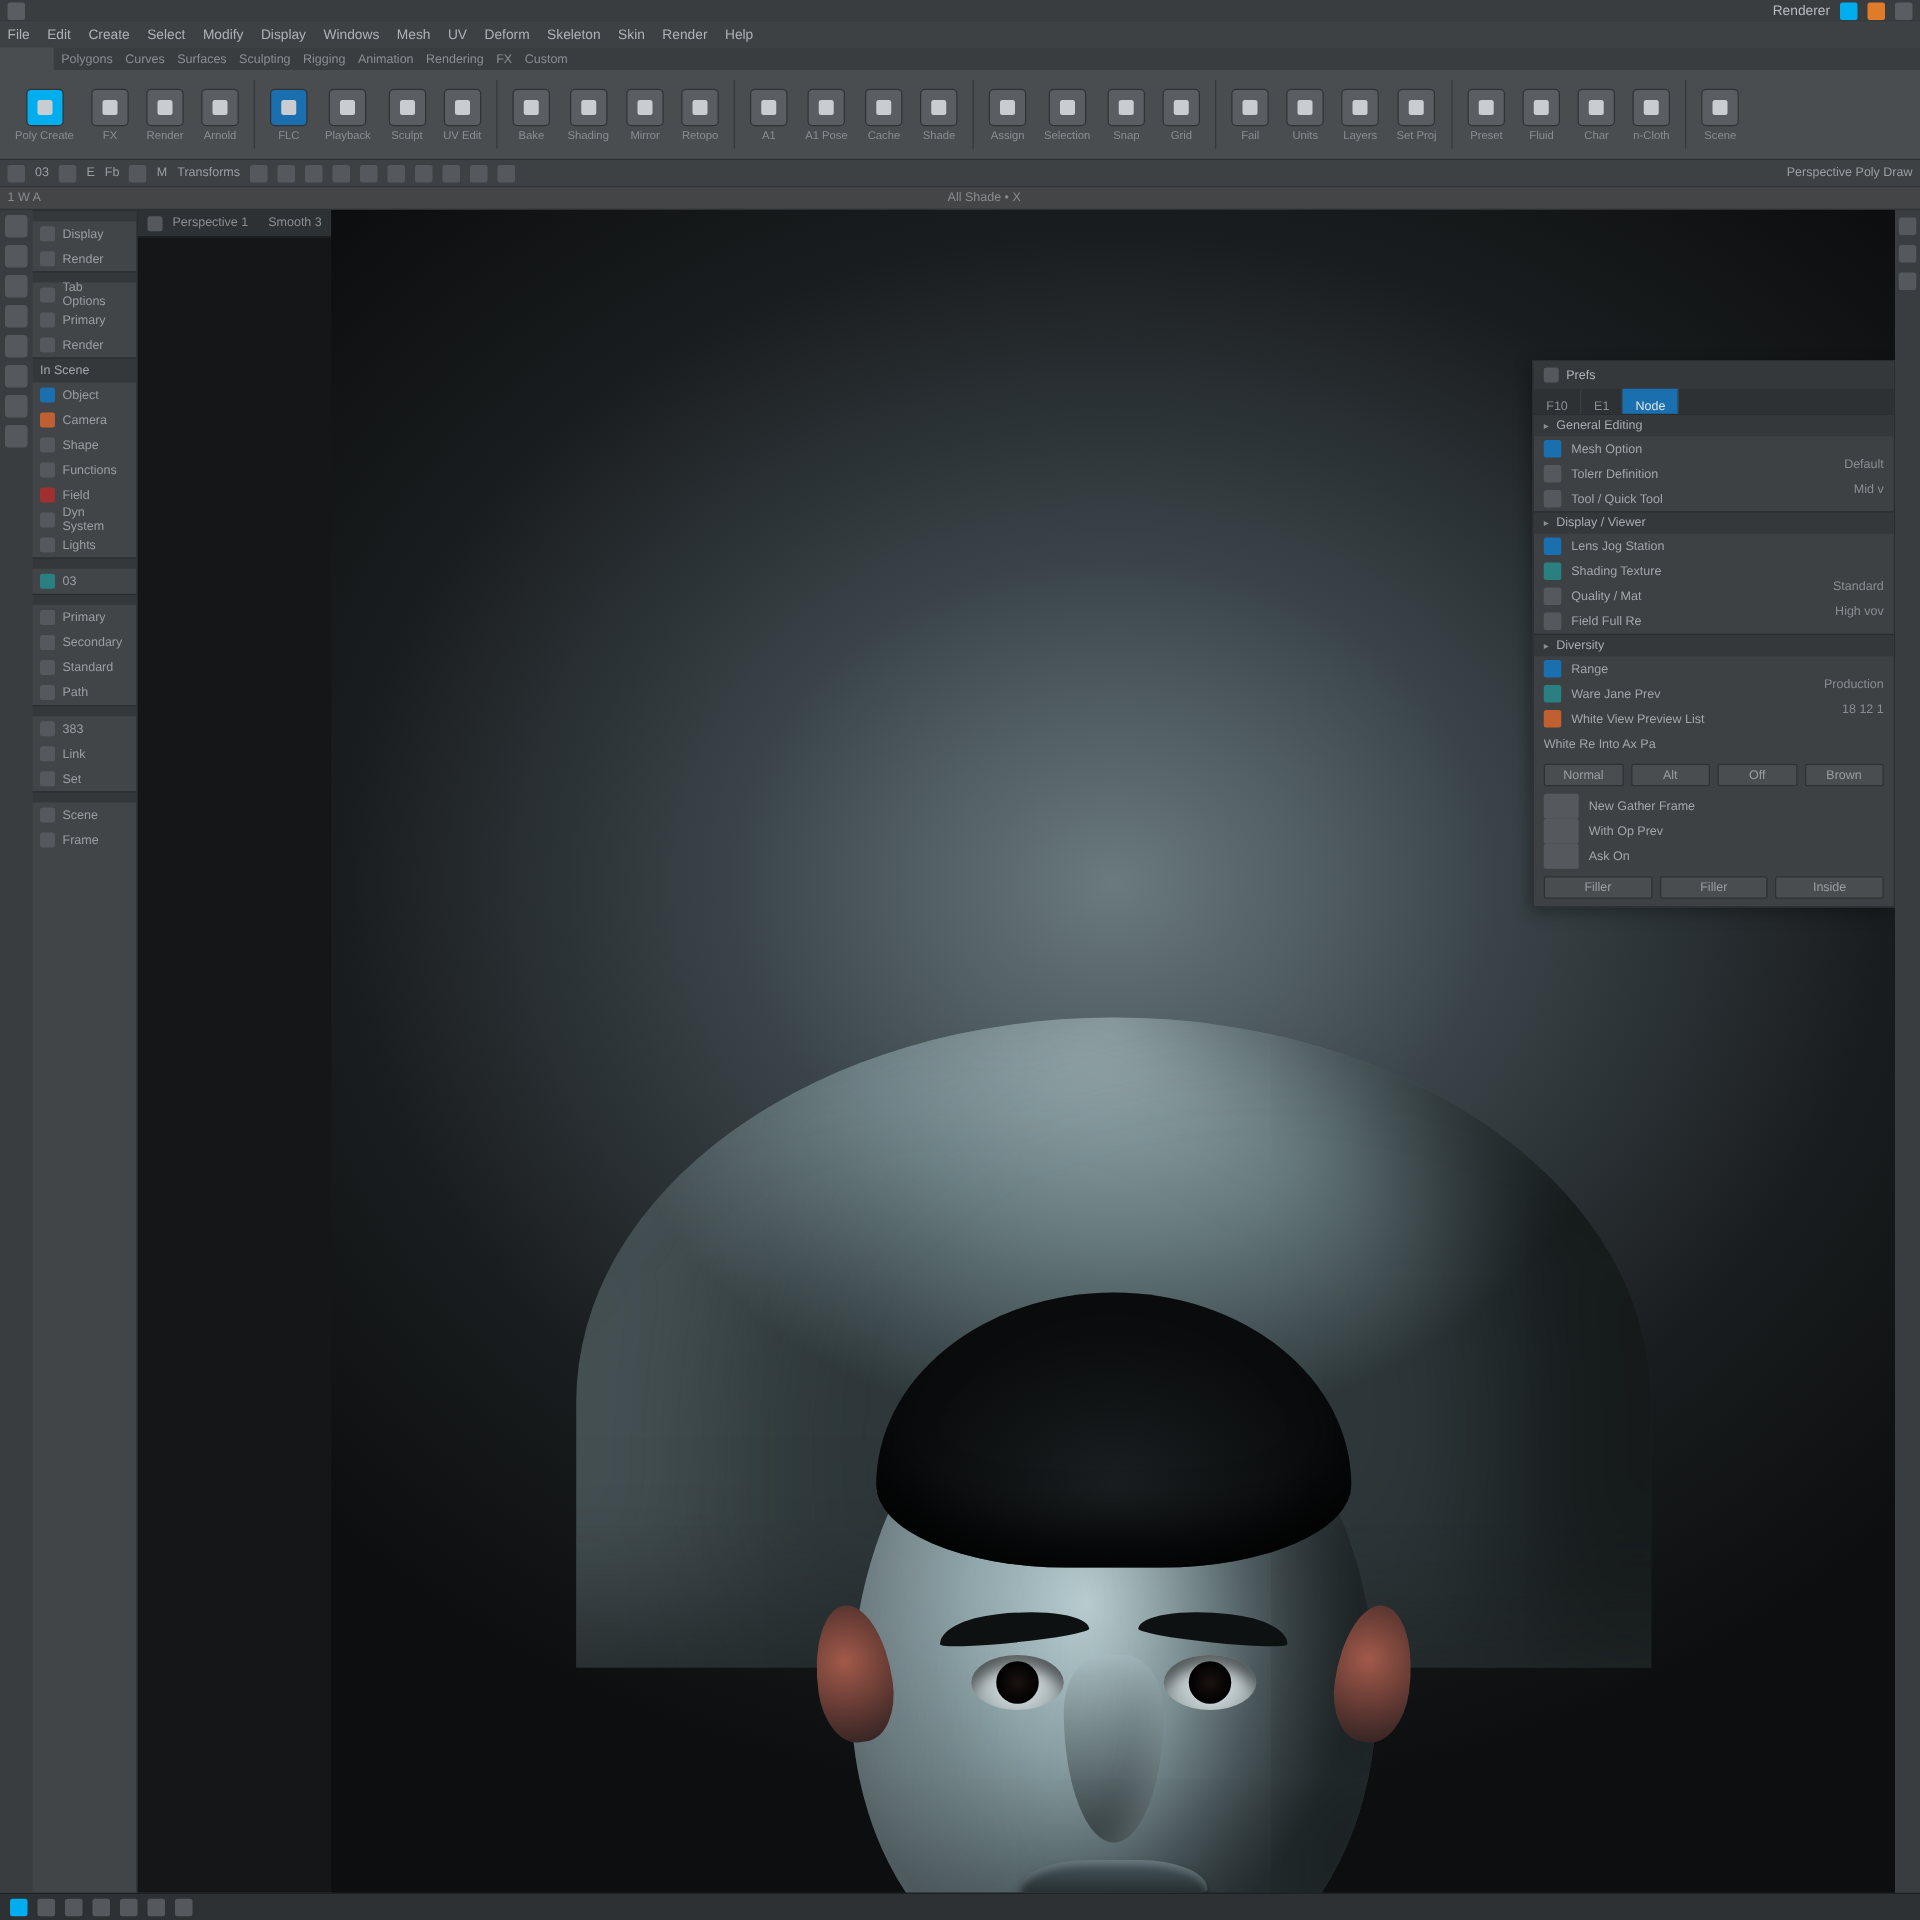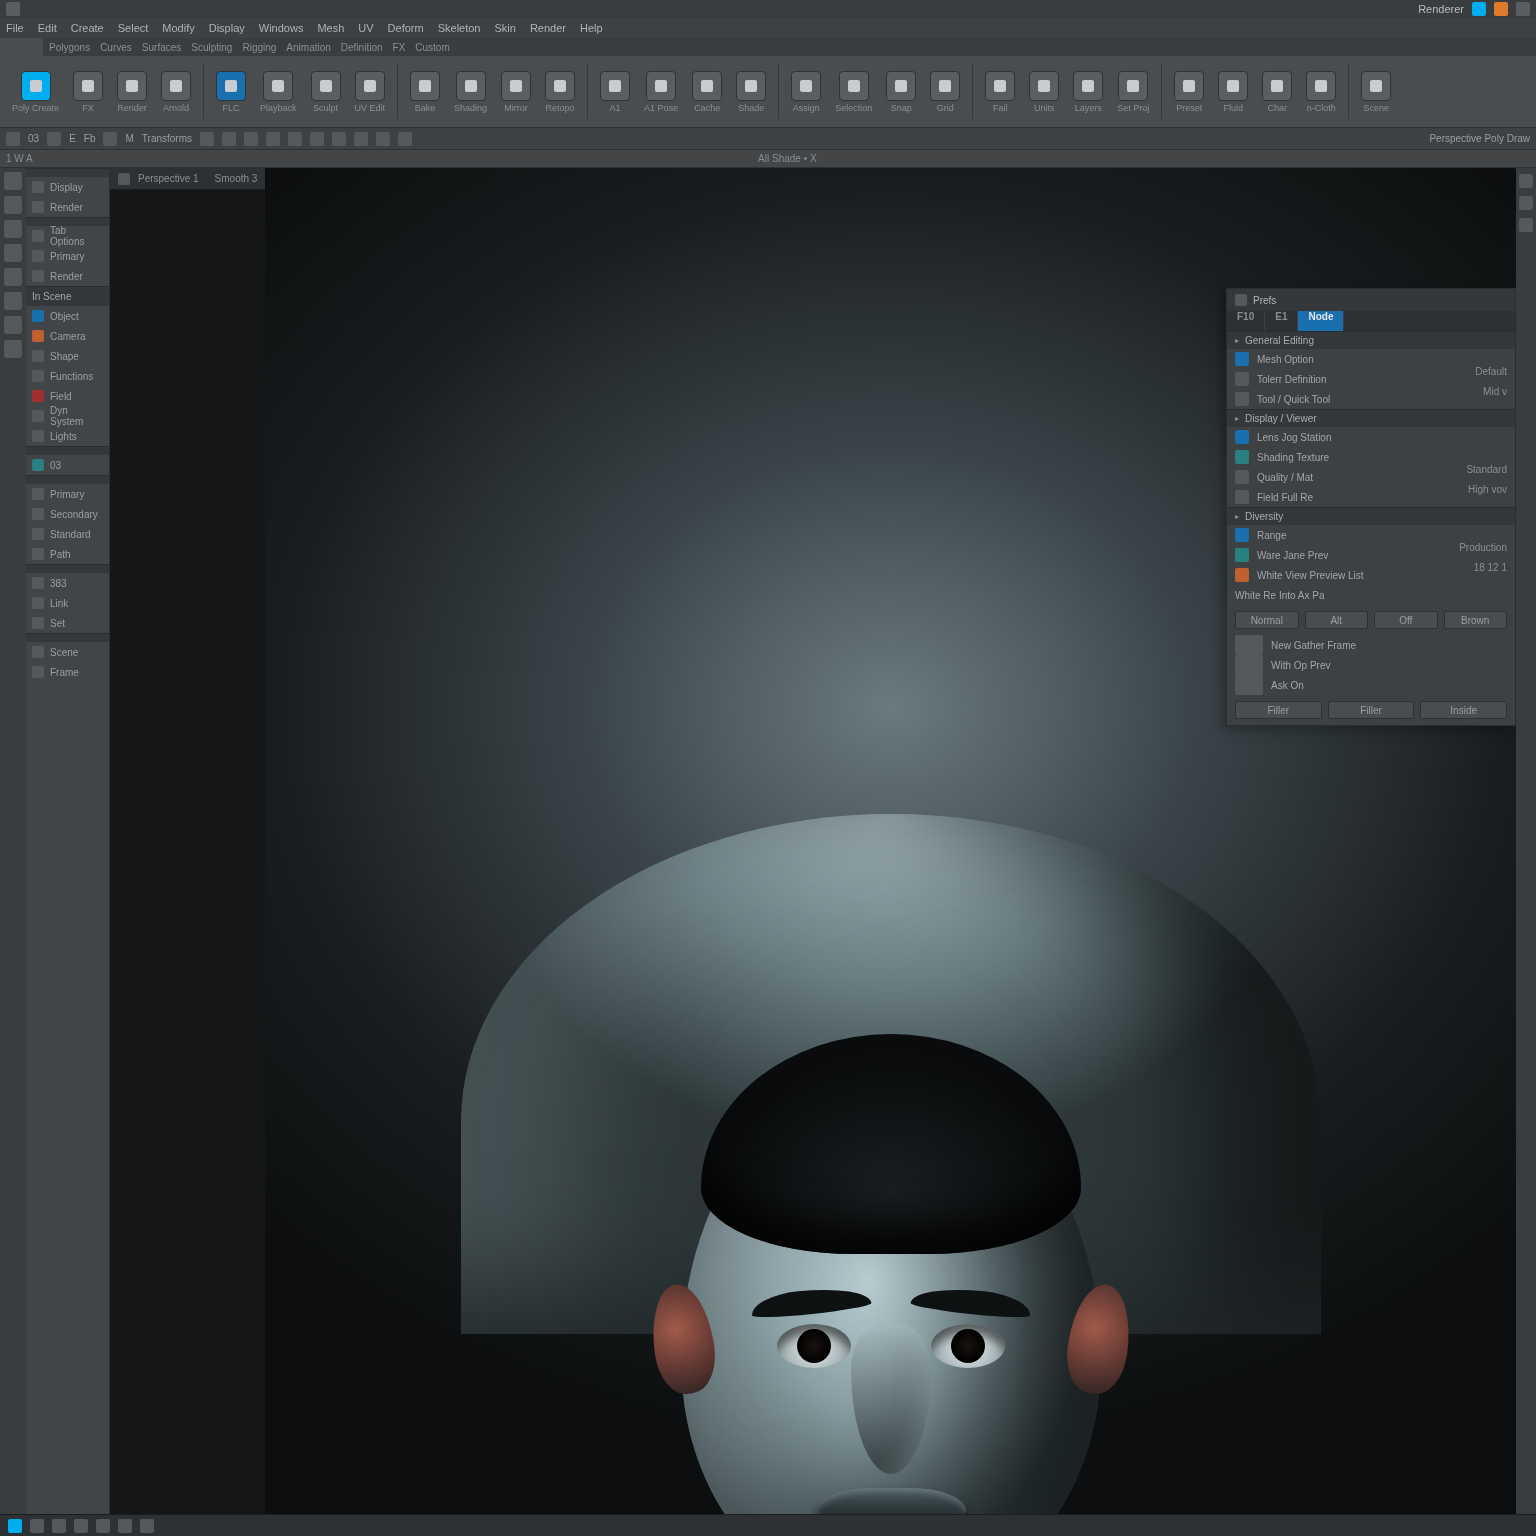--- a/index.html
+++ b/index.html
@@ -53,21 +53,21 @@
   .brow.l { left:70px; transform:rotate(-6deg);} .brow.r { right:70px; transform:rotate(6deg) scaleX(-1);}
   .eye { position:absolute; width:74px; height:44px; background:radial-gradient(circle at 50% 50%, #e8eef0 0%, #a8b4b6 70%); border-radius:50%; top:250px; box-shadow:inset 0 10px 10px rgba(0,0,0,.5);}
   .eye.l{ left:96px;} .eye.r{ right:96px;}
   .iris{ position:absolute; width:34px; height:34px; background:radial-gradient(circle,#1a1210 0%, #000 70%); border-radius:50%; top:5px; left:20px;}
   .nose { position:absolute; width:80px; height:150px; left:50%; top:250px; transform:translateX(-50%); background:linear-gradient(180deg, rgba(0,0,0,0) 0%, rgba(0,0,0,.45) 100%); border-radius:40% 40% 50% 50% / 30% 30% 70% 70%; box-shadow: -20px 0 25px -10px rgba(200,220,225,.25) inset; }
   .mouth { position:absolute; width:150px; height:32px; left:50%; top:414px; transform:translateX(-50%); background:linear-gradient(180deg,#4a5a5e 0%, #1e2628 100%); border-radius:40% 40% 50% 50% / 80% 80% 30% 30%; box-shadow:0 6px 8px rgba(0,0,0,.5), inset 0 4px 6px rgba(200,215,218,.25);}
   
   .float-panel { position:absolute; top:120px; right:0; width:290px; background:#3e4144; border:1px solid #2a2d30; font-size:10px; box-shadow:-4px 4px 12px rgba(0,0,0,.3);}
   .float-title { height:22px; background:#35383b; display:flex; align-items:center; padding:0 8px; color:#b0b4b8; }
   .float-tabs { height:20px; background:#2e3134; display:flex; align-items:center; font-size:10px;}
-  .float-tab { padding:0 10px; height:100%; display:flex; align-items:flex-start; color:#8a8e92; border-right:1px solid #3a3d40;font-weight:bold;}
+  .float-tab { padding:0 10px; height:100%; display:flex; align-items:flex-end; color:#8a8e92; border-right:1px solid #3a3d40;}
   .float-tab.active { background:#1a6fae; color:#e0e4e8;}
   .section-hdr { height:18px; background:#35383b; display:flex; align-items:center; padding:0 8px; color:#a8acb0; border-top:1px solid #2a2d30;}
   .section-hdr .tri { margin-right:6px; font-size:8px; color:#8a8e92;}
   .prop-row { height:20px; display:flex; align-items:center; padding:0 8px; gap:8px;}
   .prop-row .ic { width:14px; height:14px; background:#55595d; border-radius:2px; flex:none;}
   .prop-row .ic.blue{background:#1a6fae;} .prop-row .ic.teal{background:#2a8080;} .prop-row .ic.orange{background:#c06030;}
   .prop-row .lbl { flex:1; color:#a2a6aa; white-space:nowrap; overflow:hidden; text-overflow:ellipsis;}
   .prop-row .val { color:#8a8e92; white-space:nowrap;margin-top:24px;}
   .btn-row { display:flex; gap:6px; padding:6px 8px;}
   .btn-row .btn { flex:1; height:18px; background:#4a4d50; border:1px solid #2e3134; display:flex; align-items:center; justify-content:center; color:#9a9ea2; border-radius:2px;}
@@ -107,21 +107,21 @@
   <span>Help</span>
 </div>
 
 <div class="shelf-tabs">
   <span>Polygons</span>
   <span>Curves</span>
   <span>Surfaces</span>
   <span>Sculpting</span>
   <span>Rigging</span>
   <span>Animation</span>
-  <span>Definition</span>
+  <span>Rendering</span>
   <span>FX</span>
   <span>Custom</span>
 </div>
 
 <div class="ribbon" id="ribbon">
     <div class="ribbon-group">
       <div class="ribbon-icon cyan">
         <svg viewBox="0 0 16 16">
           <rect x="2" y="2" width="12" height="12" rx="2"></rect>
         </svg>

